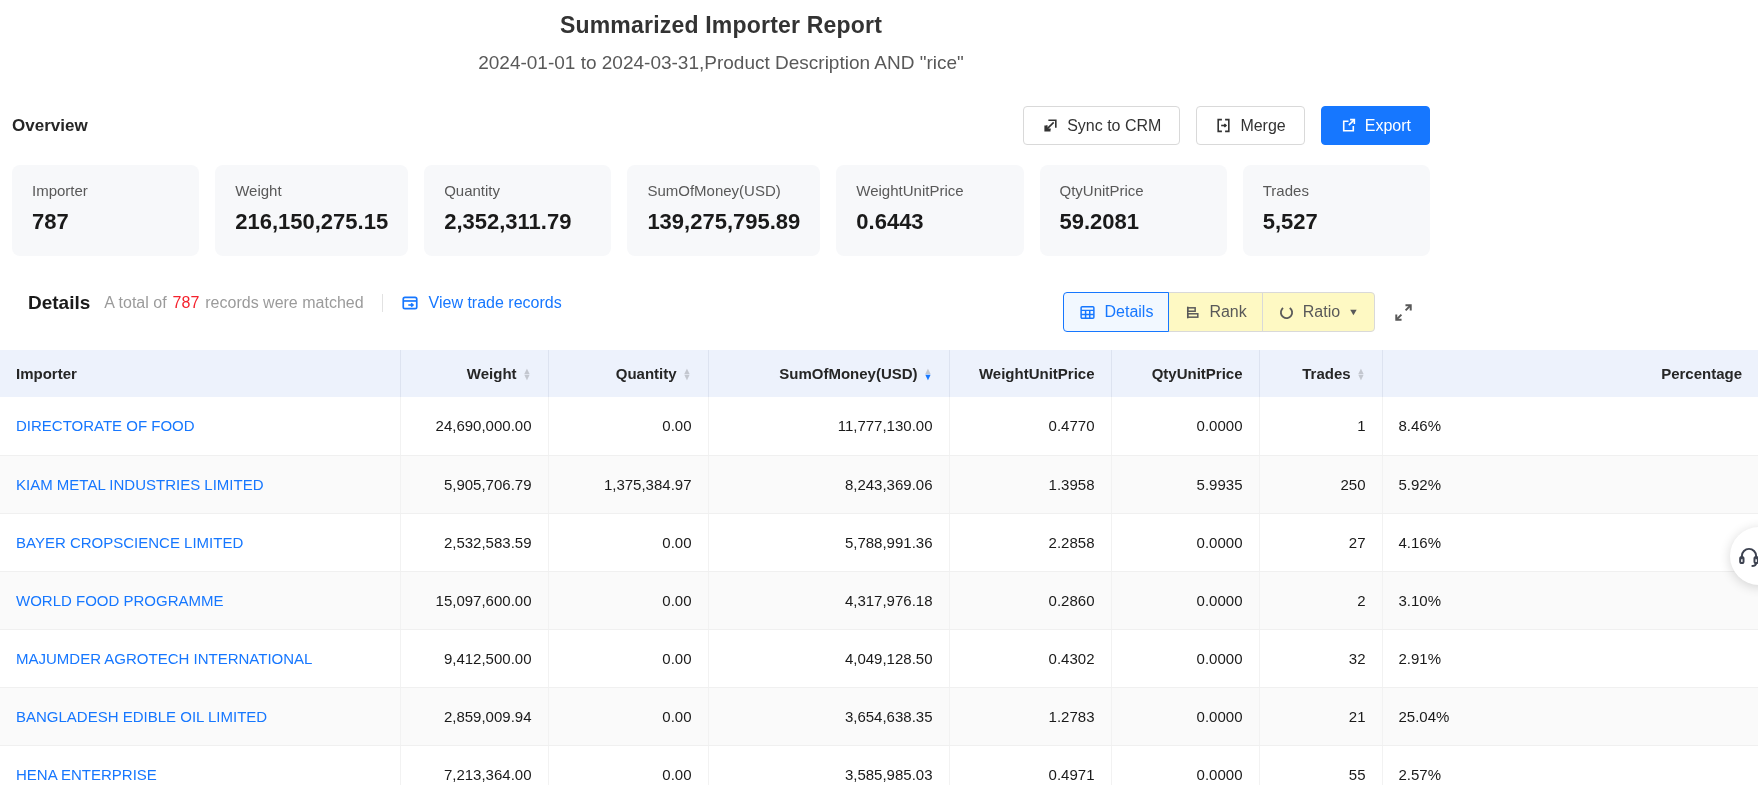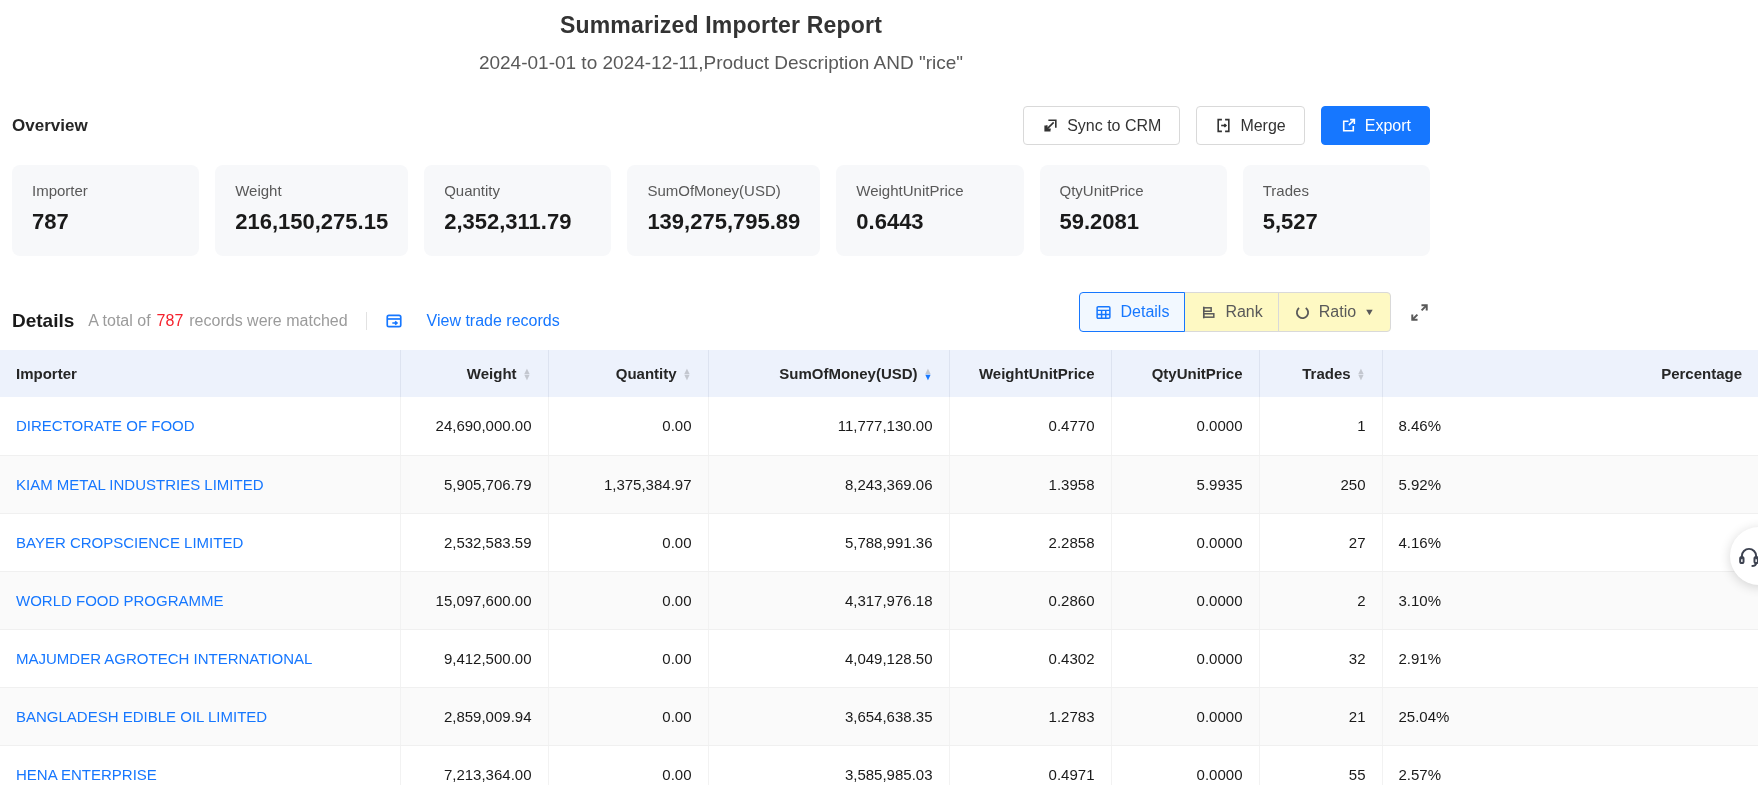--- a/index.html
+++ b/index.html
@@ -23,28 +23,28 @@
   .btn.primary { background:#1677ff; border-color:#1677ff; color:#fff; }
   .ic { display:inline-flex; align-items:center; }
 
   
   .cards { display:flex; gap:16px; padding:0 12px; margin-top:20px; }
   .card { flex:1; background:#f7f8fa; border-radius:8px; padding:17px 20px; height:91px; }
   .card-label { font-size:15px; color:#595959; }
   .card-value { margin-top:10px; font-size:22px; font-weight:700; color:#1a1a1a; }
 
   
-  .details-bar { display:flex; align-items:flex-end; justify-content:space-between;
-    padding:0 12px; margin-top:36px; }
+  .details-bar { display:flex; align-items:flex-start; justify-content:space-between;
+    padding:0 28px; margin-top:36px; }
   .details-left { display:flex; align-items:center; }
   .details-heading { font-size:19px; font-weight:700; color:#1a1a1a; }
   .matched { margin-left:14px; font-size:16px; color:#9b9b9b; }
   .matched .count { color:#f5222d; margin:0 6px; }
   .vdivider { width:1px; height:18px; background:#e2e2e2; margin:0 18px; }
-  .link { display:flex; align-items:center; gap:24px; color:#1677ff; font-size:16px; cursor:pointer; }
+  .link { display:flex; align-items:center; gap:10px; color:#1677ff; font-size:16px; cursor:pointer; }
   .details-right { display:flex; align-items:center; }
   .seg { display:flex; }
   .seg-btn { display:flex; align-items:center; gap:8px; height:40px; padding:0 15px;
     border:1px solid #d9d9d9; background:#fef9c3; color:#595959; font-size:16px;
     cursor:pointer; margin-left:-1px; position:relative; font-family:inherit; }
   .seg-btn:first-child { border-radius:4px 0 0 4px; margin-left:0; }
   .seg-btn:last-child { border-radius:0 4px 4px 0; }
   .seg-btn.active { border-color:#1677ff; color:#1677ff; background:#f2f8ff; z-index:1; }
   .caret { font-size:11px; color:#595959; transform:scaleY(.85); }
   .fullscreen { margin-left:18px; display:inline-flex; cursor:pointer; }
@@ -70,21 +70,21 @@
     border-radius:50%; background:#fff; box-shadow:0 2px 12px rgba(0,0,0,.16);
     display:flex; align-items:center; padding-left:6px; cursor:pointer; z-index:10; }
 </style>
 </head>
 <body>
 
 <div class="page">
 
   <header>
     <h1>Summarized Importer Report</h1>
-    <div class="subtitle">2024-01-01 to 2024-12-11,Product Description AND "rice"</div>
+    <div class="subtitle">2024-01-01 to 2024-03-31,Product Description AND "rice"</div>
   </header>
 
   <div class="overview-bar">
     <div class="section-heading">Overview</div>
     <div class="actions">
       <button class="btn">
         <span class="ic">
           <svg width="17" height="17" viewBox="0 0 16 16" fill="none" stroke="#333" stroke-width="1.5">
               <path d="M6 3h7v7"></path>
               <path d="M3 8v5h5"></path>

